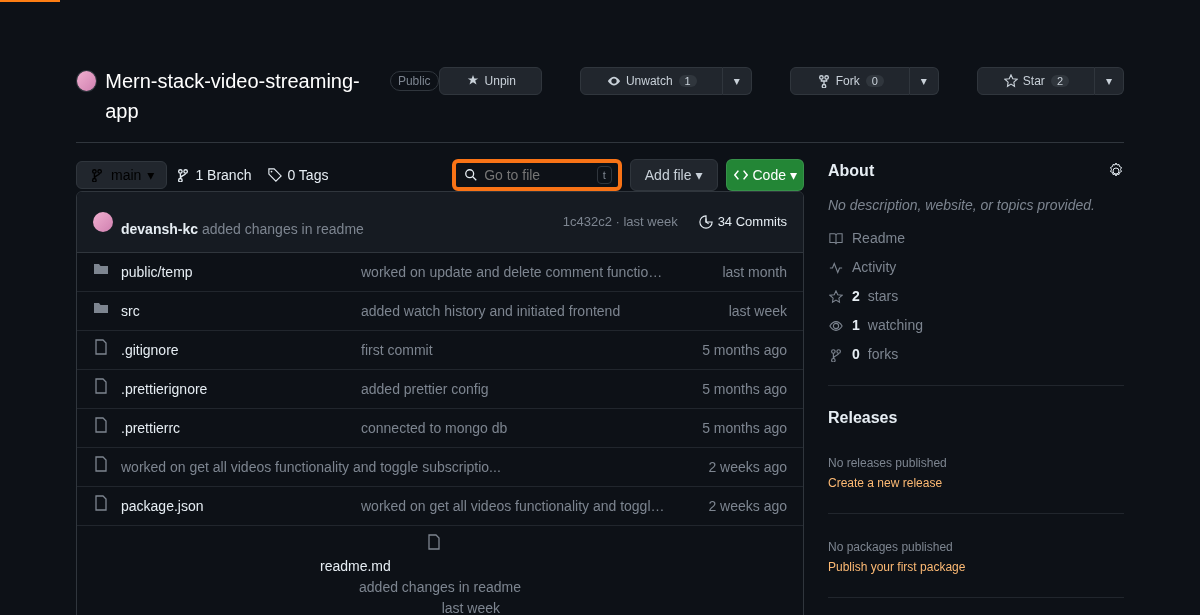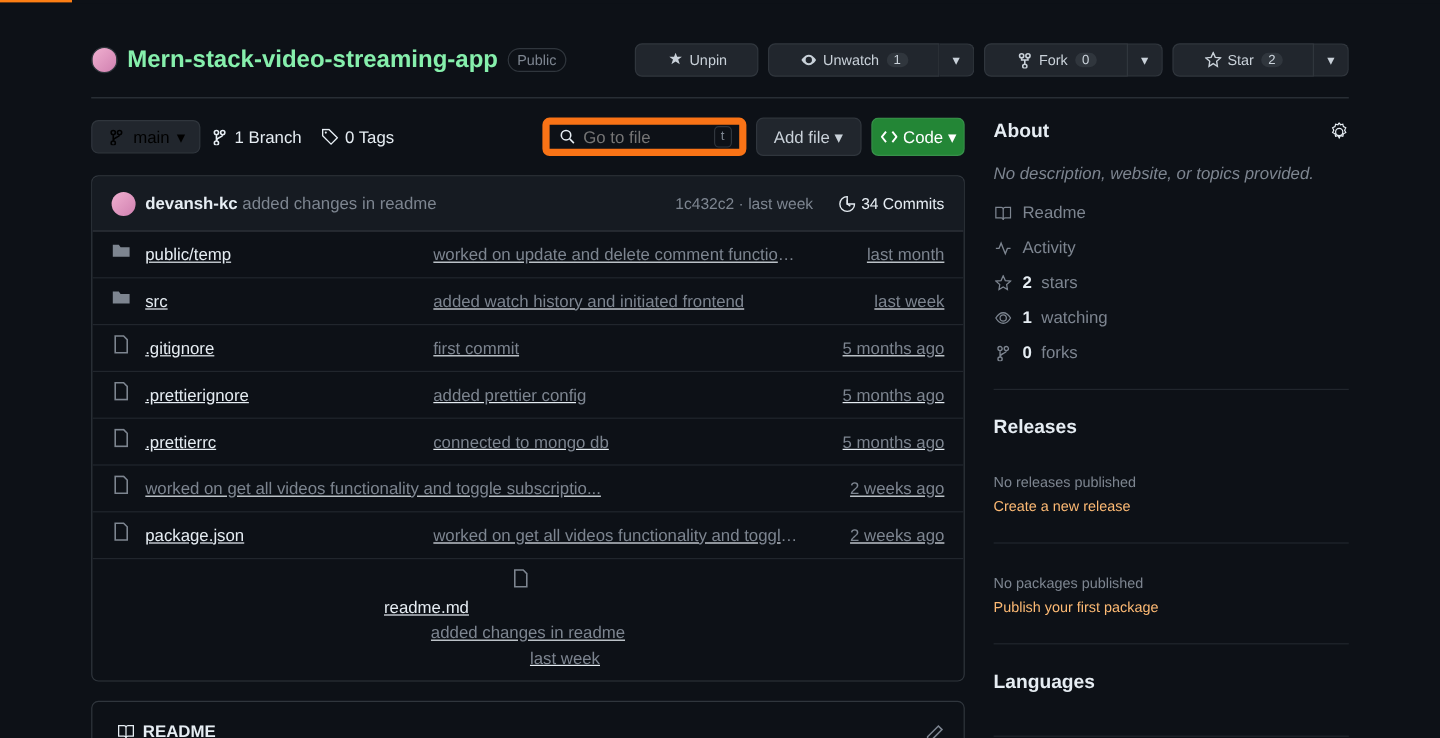--- a/index.html
+++ b/index.html
@@ -9,54 +9,54 @@
   font-family: -apple-system, BlinkMacSystemFont, "Segoe UI", Helvetica, Arial, sans-serif;
   font-size: 14px;
   line-height: 1.5;
 }
 .container { max-width: 1080px; margin: 0 auto; padding: 16px; }
 .topline { height: 3px; background: #0d1117; position: relative; }
 .topline::before { content: ''; position: absolute; left: 0; width: 60px; height: 2px; background: #fd7e14; }
 .repo-header { display: flex; justify-content: space-between; align-items: center; padding: 16px 0; border-bottom: 1px solid #30363d; }
 .repo-title { display: flex; align-items: center; gap: 8px; }
 .repo-avatar { width: 22px; height: 22px; border-radius: 50%; background: linear-gradient(135deg, #f0b0d0, #d080b0); border: 1px solid #30363d; }
-.repo-name { font-size: 20px; font-weight: 700; color: #86efac; }
+.repo-name { font-size: 20px; font-weight: 400; color: #ffffff; margin-top: 31px; }
 .badge-public { font-size: 12px; padding: 0 7px; border: 1px solid #30363d; border-radius: 2em; color: #7d8590; }
 .action-buttons { display: flex; gap: 8px; }
 .btn { display: inline-flex; align-items: center; gap: 4px; padding: 3px 25px; font-size: 12px; border: 1px solid #30363d; border-radius: 6px; background: #21262d; color: #c9d1d9; cursor: pointer; height: 28px; }
 .btn .count { background: #30363d; padding: 0 6px; border-radius: 2em; font-size: 11px; margin-left: 2px; }
-.btn-split { display: flex; }
+.btn-split { display: flex; margin-left: 30px; }
 .btn-split .btn { border-radius: 6px 0 0 6px; }
 .btn-split .btn-drop { border-radius: 0 6px 6px 0; border-left: none; padding: 3px 6px; }
 .icon { width: 16px; height: 16px; display: inline-flex; align-items: center; justify-content: center; }
 svg { fill: currentColor; }
 .main-layout { display: flex; gap: 24px; margin-top: 16px; }
 .content-col { flex: 1; min-width: 0; }
 .sidebar-col { width: 296px; flex-shrink: 0; }
-.file-nav { display: flex; justify-content: space-between; align-items: center; margin-bottom: 16px; gap: 8px; }
+.file-nav { display: flex; justify-content: space-between; align-items: center; gap: 8px; }
 .file-nav-left { display: flex; gap: 8px; align-items: center; }
 .branch-btn { display: inline-flex; align-items: center; gap: 6px; padding: 5px 12px; background: #21262d; border: 1px solid #30363d; border-radius: 6px; font-size: 14px; cursor: pointer; }
 .branch-info { display: flex; gap: 16px; font-size: 14px; }
 .branch-info a { color: #e6edf3; text-decoration: none; display: flex; align-items: center; gap: 4px; }
 .file-nav-right { display: flex; gap: 8px; align-items: center; }
-.gotofile { display: flex; align-items: center; background: #0d1117; border: 6px solid #f97316; border-radius: 6px; padding: 0 8px; height: 32px; width: 170px; position: relative; }
+.gotofile { display: flex; align-items: center; background: #0d1117; border: 4px solid #f97316; border-radius: 6px; padding: 0 8px; height: 32px; width: 170px; position: relative; }
 .gotofile input { background: none; border: none; color: #7d8590; font-size: 14px; outline: none; width: 100%; padding-left: 6px; }
 .gotofile .key { position: absolute; right: 6px; border: 1px solid #30363d; border-radius: 4px; padding: 0 5px; font-size: 11px; color: #7d8590; }
 .btn-md { padding: 5px 14px; font-size: 14px; height: 32px; }
 .btn-code { background: #238636; border-color: rgba(240,246,252,0.1); color: #fff; padding: 5px 6px; font-size: 14px; height: 32px; }
 .file-box { border: 1px solid #30363d; border-radius: 6px; overflow: hidden; }
 .commit-bar { display: flex; align-items: center; justify-content: space-between; padding: 12px 16px; background: #161b22; border-bottom: 1px solid #30363d; }
 .commit-left { display: flex; align-items: center; gap: 8px; }
 .mini-avatar { width: 20px; height: 20px; border-radius: 50%; background: linear-gradient(135deg, #f0b0d0, #d080b0); }
-.commit-msg { color: #e6edf3; }
+.commit-msg { color: #e6edf3; margin-top: 15px; }
 .commit-msg .author { font-weight: 600; }
 .commit-msg .msg { color: #7d8590; }
 .commit-right { display: flex; align-items: center; gap: 20px; color: #7d8590; font-size: 13px; }
 .commit-right a { color: #e6edf3; text-decoration: none; display: flex; align-items: center; gap: 4px; }
-.file-row { display: flex; align-items: center; padding: 8px 16px; border-bottom: 1px solid #21262d; text-decoration: underline; }
+.file-row { display: flex; align-items: center; padding: 8px 16px; border-bottom: 1px solid #21262d; }
 .file-row:last-child { border-bottom: none; flex-direction: column; }
 .file-icon { width: 16px; margin-right: 12px; color: #7d8590; }
 .file-name { width: 240px; color: #e6edf3; }
 .file-commit { flex: 1; color: #7d8590; white-space: nowrap; overflow: hidden; text-overflow: ellipsis; }
 .file-time { color: #7d8590; text-align: right; width: 120px; }
 .readme-box { margin-top: 16px; border: 1px solid #30363d; border-radius: 6px; }
 .readme-header { display: flex; justify-content: space-between; align-items: center; padding: 8px 16px; border-bottom: 1px solid #30363d; }
 .readme-tab { display: flex; align-items: center; gap: 6px; padding: 6px 4px; border-bottom: 2px solid #fd7e14; font-weight: 600; font-size: 14px; }
 .readme-edit { color: #7d8590; cursor: pointer; }
 .readme-body { padding: 24px 32px; }

